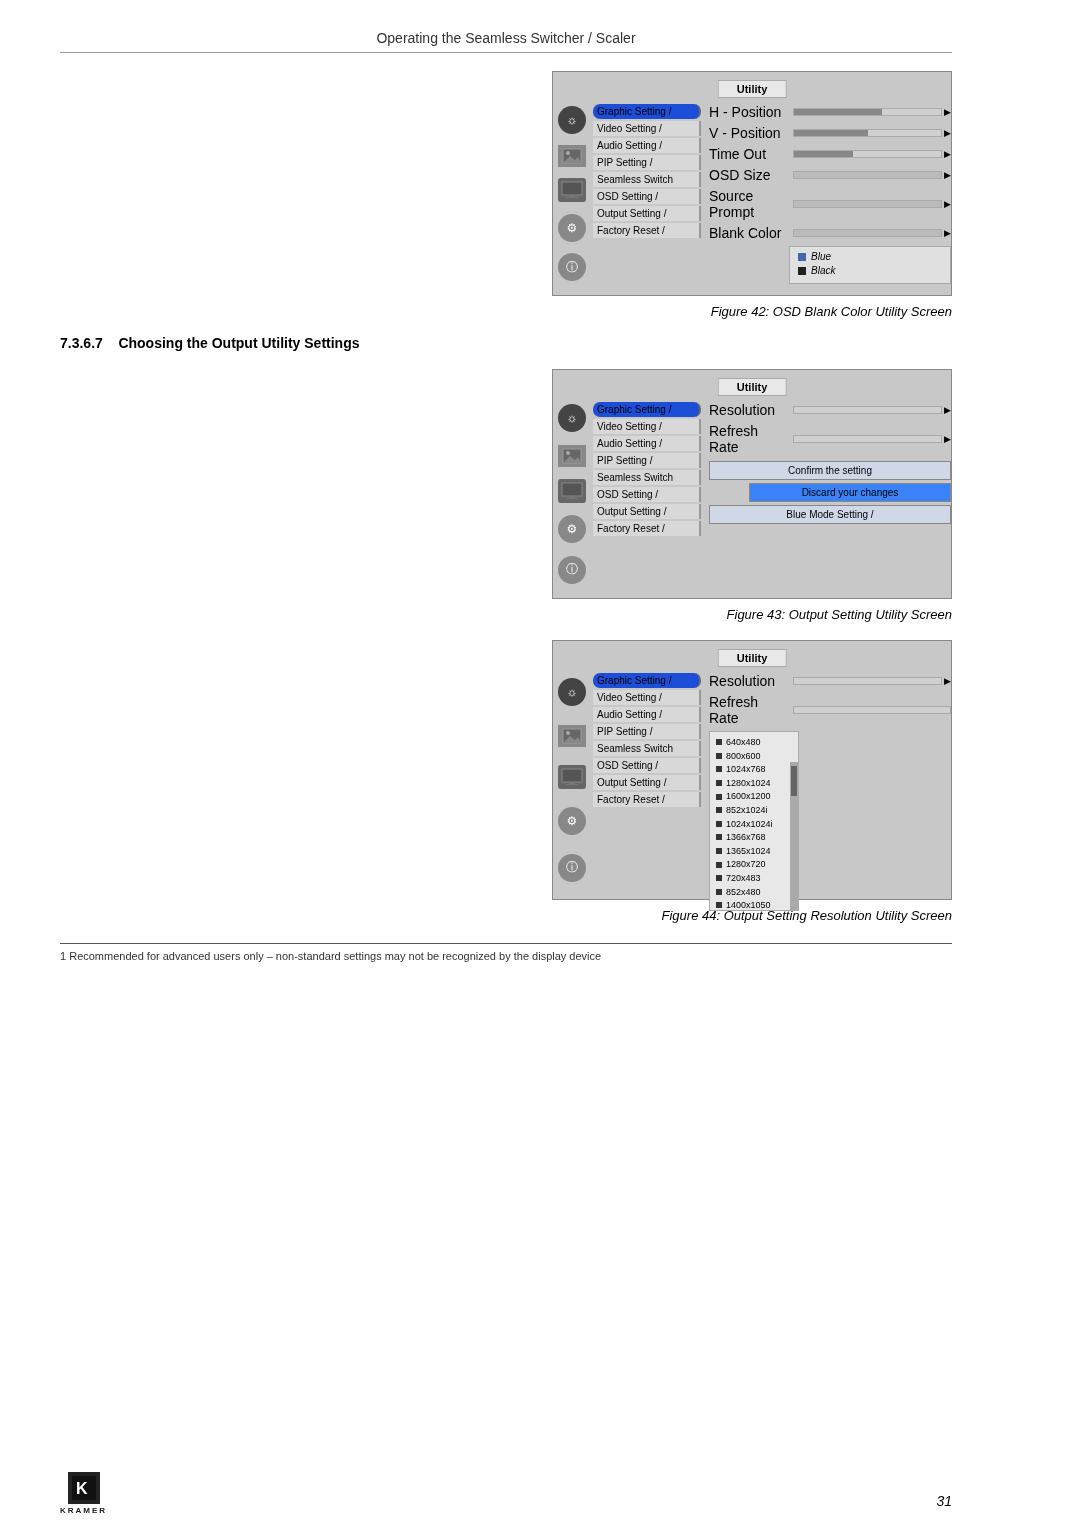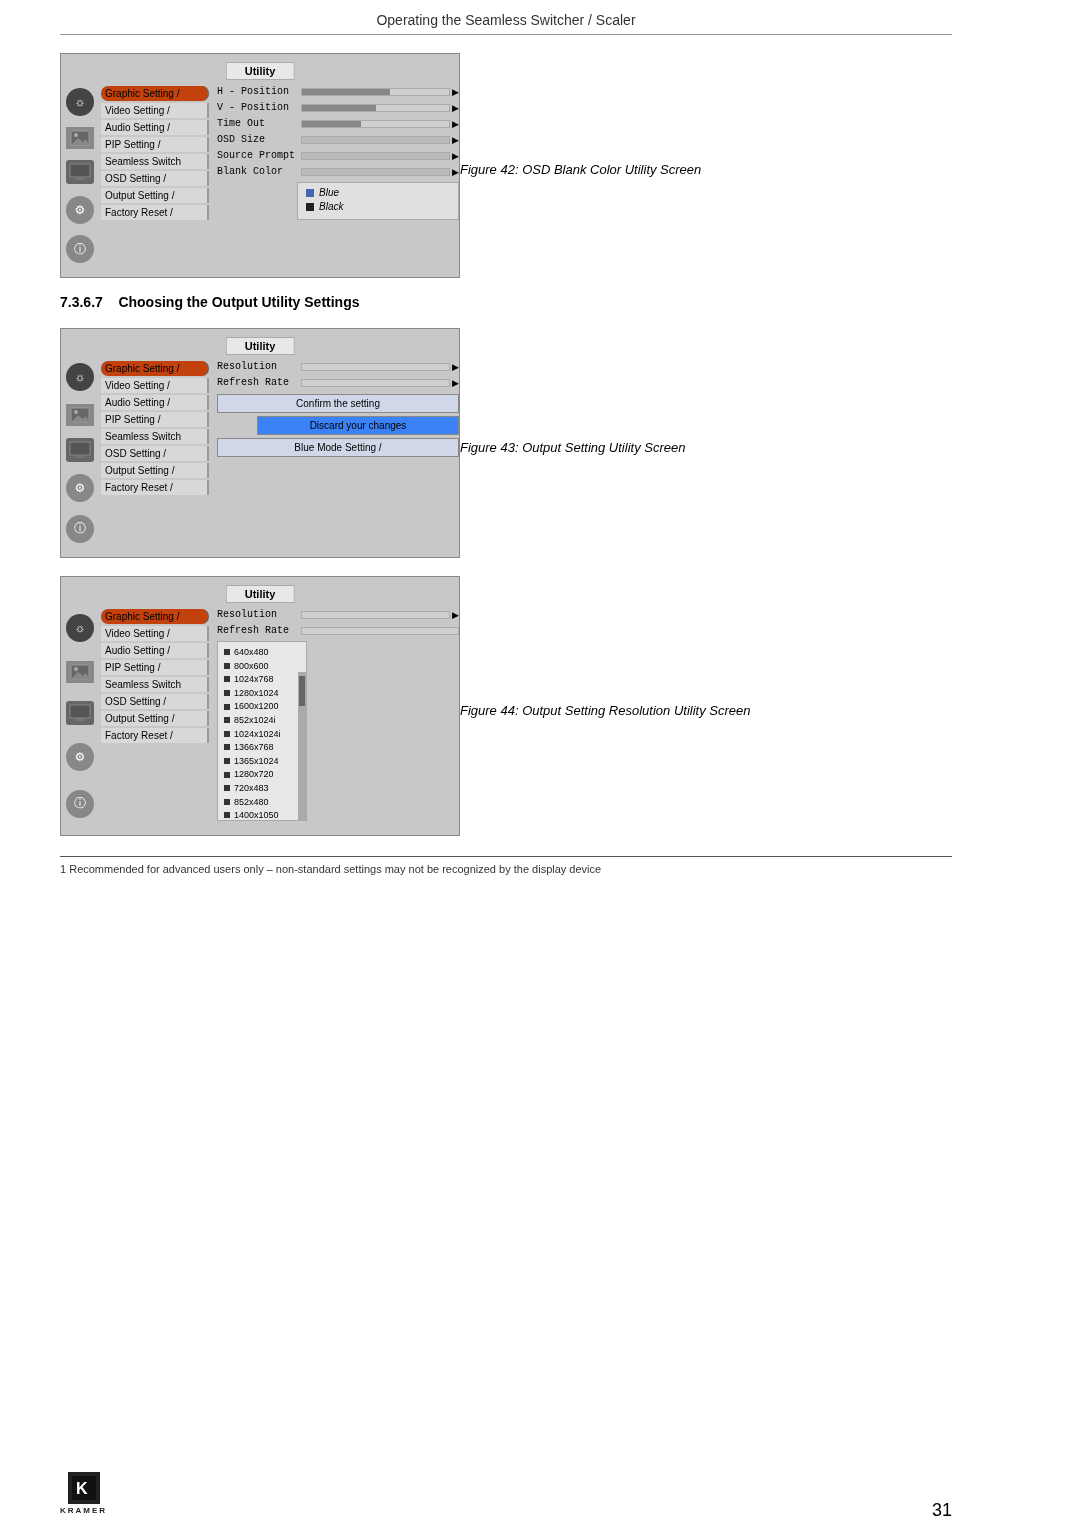--- a/index.html
+++ b/index.html
@@ -9,37 +9,37 @@
       background: #ffffff;
       font-family: Arial, sans-serif;
       font-size: 14px;
       color: #000;
       position: relative;
     }
 
     .page-container {
       width: 1012px;
       min-height: 1529px;
-      padding: 12px 60px 60px 60px;
+      padding: 30px 60px 60px 60px;
       position: relative;
     }
 
     .page-header {
       text-align: center;
       font-size: 14px;
       color: #333;
       margin-bottom: 8px;
       padding-bottom: 6px;
       border-bottom: 1px solid #999;
     }
 
     .figure-container {
       display: flex;
-      flex-direction: row;
-      align-items: center;
+      flex-direction: column;
+      align-items: flex-end;
       margin: 18px 0 6px 0;
     }
 
     .figure-caption {
       font-style: italic;
       font-size: 13px;
       margin-top: 8px;
       text-align: center;
     }
 
@@ -120,41 +120,40 @@
 
     .menu-item {
       font-size: 10px;
       padding: 2px 4px;
       background: #d8d8d8;
       margin-bottom: 2px;
       border-right: 2px solid #999;
       white-space: nowrap;
     }
     .menu-item.selected {
-      background: #c2410c;
+      background: #1d4ed8;
       border-right: 2px solid #666;
       border-radius: 7px;
     }
 
     .osd-right-panel {
       flex: 1;
       padding-top: 32px;
       padding-left: 8px;
       font-size: 10px;
     }
 
     .osd-field-row {
       display: flex;
       align-items: center;
       margin-bottom: 5px;
     }
     .osd-field-label {
       width: 80px;
-      font-size: 10px;
-      font-family: Liberation Mono, monospace;
+      font-size: 14px;
     }
     .osd-field-bar {
       flex: 1;
       height: 8px;
       background: #d0d0d0;
       border: 1px solid #aaa;
       margin-left: 4px;
       position: relative;
     }
     .osd-field-bar-fill {
@@ -256,23 +255,24 @@
       padding-top: 6px;
     }
     .footnote-text {
       font-size: 11px;
       color: #333;
     }
 
     
     .page-number {
       position: absolute;
-      bottom: 8px;
+      bottom: 20px;
       right: 60px;
-      font-size: 18px;
+      font-size: 14px;
+      font-style: italic;
     }
 
     
     .kramer-logo {
       position: absolute;
       bottom: 14px;
       left: 60px;
       display: flex;
       flex-direction: column;
       align-items: center;

